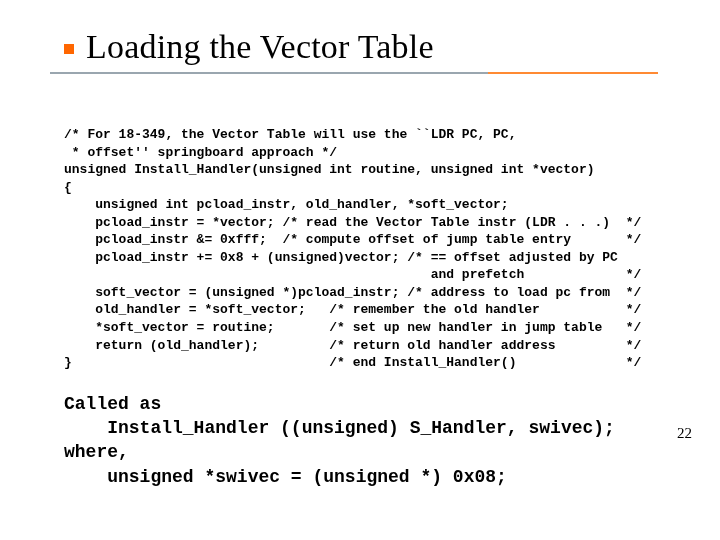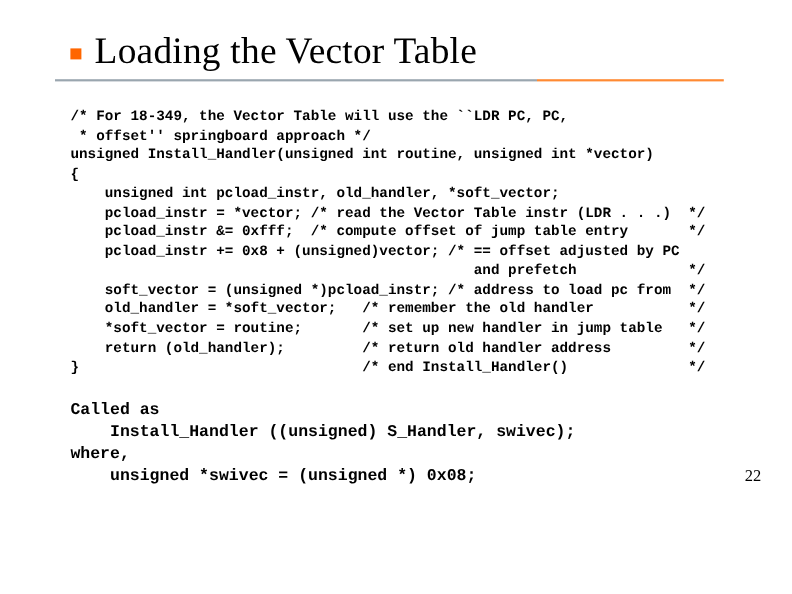--- a/index.html
+++ b/index.html
@@ -42,33 +42,33 @@
   .underline {
     margin-top: 6px;
     margin-left: -14px;
     height: 2px;
     background: linear-gradient(to right,
       #9aa6af 0%, #9aa6af 72%,
       #ff8a33 72%, #ff8a33 100%);
     width: 608px;
   }
   .code {
-    margin-top: 23px;
+    margin-top: 52px;
     font-family: "Courier New", Courier, monospace;
     font-weight: bold;
     font-size: 13px;
     line-height: 1.35;
     white-space: pre;
     color: #000;
   }
   .annot {
     margin-top: 20px;
     font-family: "Courier New", Courier, monospace;
     font-weight: bold;
-    font-size: 15px;
+    font-size: 18px;
     line-height: 1.35;
     white-space: pre;
     color: #000;
   }
   .pagenum {
     position: absolute;
     bottom: 0;
     right: 28px;
     font-family: "Times New Roman", Times, serif;
     font-size: 15px;

